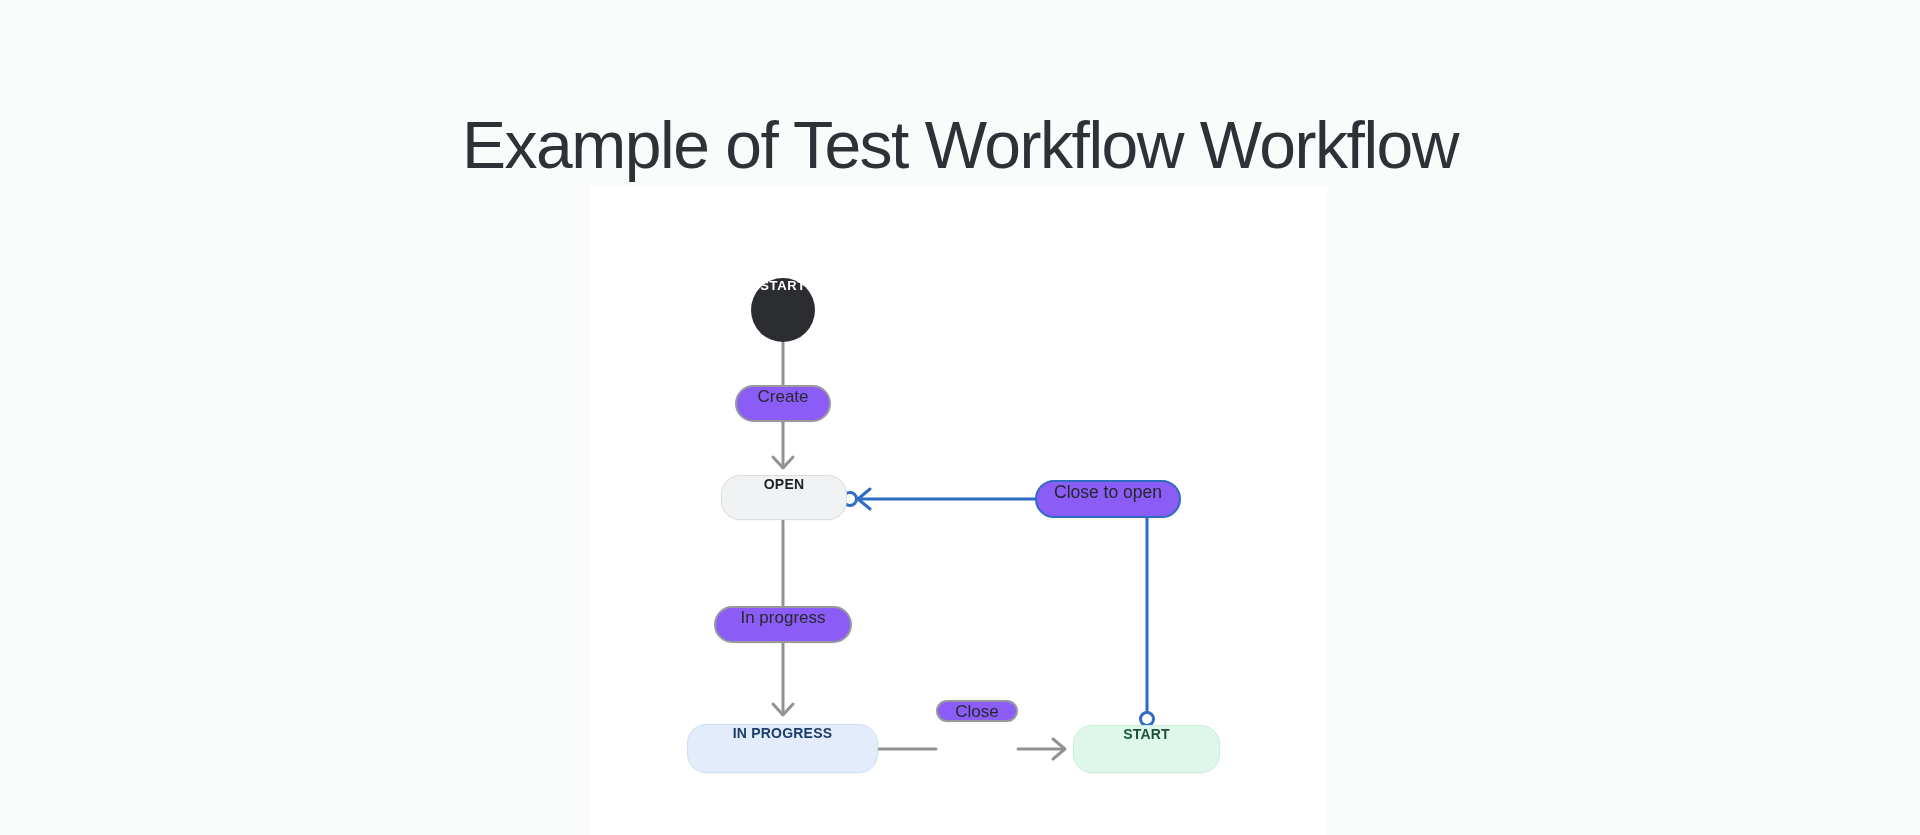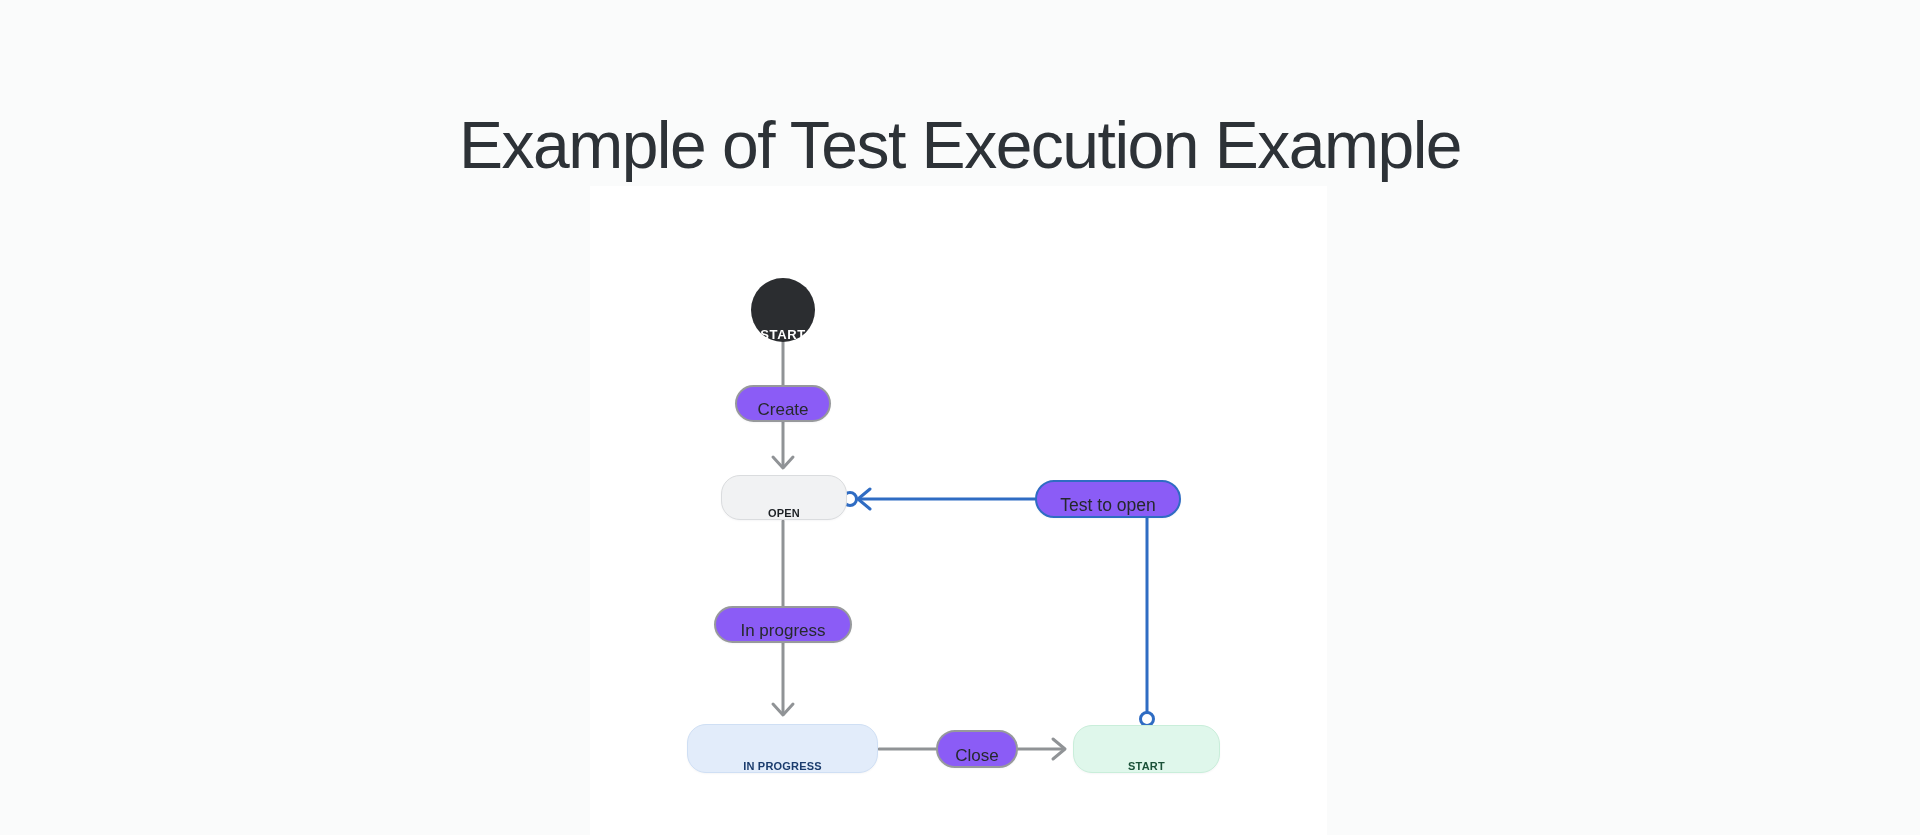--- a/index.html
+++ b/index.html
@@ -41,21 +41,21 @@
   .edges-svg {
     position: absolute;
     left: 0;
     top: 0;
     width: 1920px;
     height: 835px;
     pointer-events: none;
   }
 
   
-  .node { position: absolute; display: flex; align-items: flex-end; justify-content: center; }
+  .node { position: absolute; display: flex; align-items: flex-start; justify-content: center; }
 
   .start-node {
     left: 751px;
     top: 278px;
     width: 64px;
     height: 64px;
     border-radius: 50%;
     background: #2b2d30;
     color: #ffffff;
     font-size: 13px;
@@ -70,35 +70,35 @@
     border-radius: 20px;
     font-size: 17px;
     color: #26292d;
     box-shadow: 0 1px 2px rgba(16,24,40,0.04);
     cursor: pointer;
     white-space: nowrap;
   }
 
   .pill-create      { left: 735px; top: 385px; width: 96px;  height: 37px; }
   .pill-in-progress { left: 714px; top: 606px; width: 138px; height: 37px; }
-  .pill-close       { left: 936px; top: 730px; width: 82px;  height: 38px; }
+  .pill-close       { left: 936px; top: 700px; width: 82px;  height: 22px; }
 
   .pill-back-to-open {
     left: 1035px;
     top: 480px;
     width: 146px;
     height: 38px;
     border-color: #2f6cc3;
     font-size: 17.5px;
     color: #24282c;
   }
 
   .status-box {
     border-radius: 19px;
-    font-size: 11px;
+    font-size: 14px;
     font-weight: 700;
     letter-spacing: 0.2px;
     box-shadow: 0 1px 2px rgba(16,24,40,0.04);
     cursor: pointer;
     white-space: nowrap;
   }
 
   .status-open {
     left: 721px;
     top: 475px;
@@ -125,21 +125,21 @@
     width: 147px;
     height: 48px;
     background: #dff7eb;
     border: 1.5px solid #c9eeda;
     color: #1a5138;
   }
 </style>
 </head>
 <body>
 
-<h1 class="page-title">Example of Test Execution Example</h1>
+<h1 class="page-title">Example of Test Workflow Workflow</h1>
 
 <div class="canvas"></div>
 
 <svg class="edges-svg" viewBox="0 0 1920 835" xmlns="http://www.w3.org/2000/svg">
 
   <g stroke="#909396" stroke-width="3" fill="none" stroke-linecap="round" stroke-linejoin="round">
     <line x1="783" y1="342" x2="783" y2="386"></line>
     <line x1="783" y1="422" x2="783" y2="466"></line>
     <polyline points="773,457 783,468 793,457"></polyline>
     <line x1="783" y1="521" x2="783" y2="606"></line>
@@ -181,14 +181,14 @@
 
 <div class="node transition-pill pill-close">
   <span>Close</span>
 </div>
 
 <div class="node status-box status-closed">
   <span>START</span>
 </div>
 
 <div class="node transition-pill pill-back-to-open">
-  <span>Test to open</span>
+  <span>Close to open</span>
 </div>
 
 </body></html>

